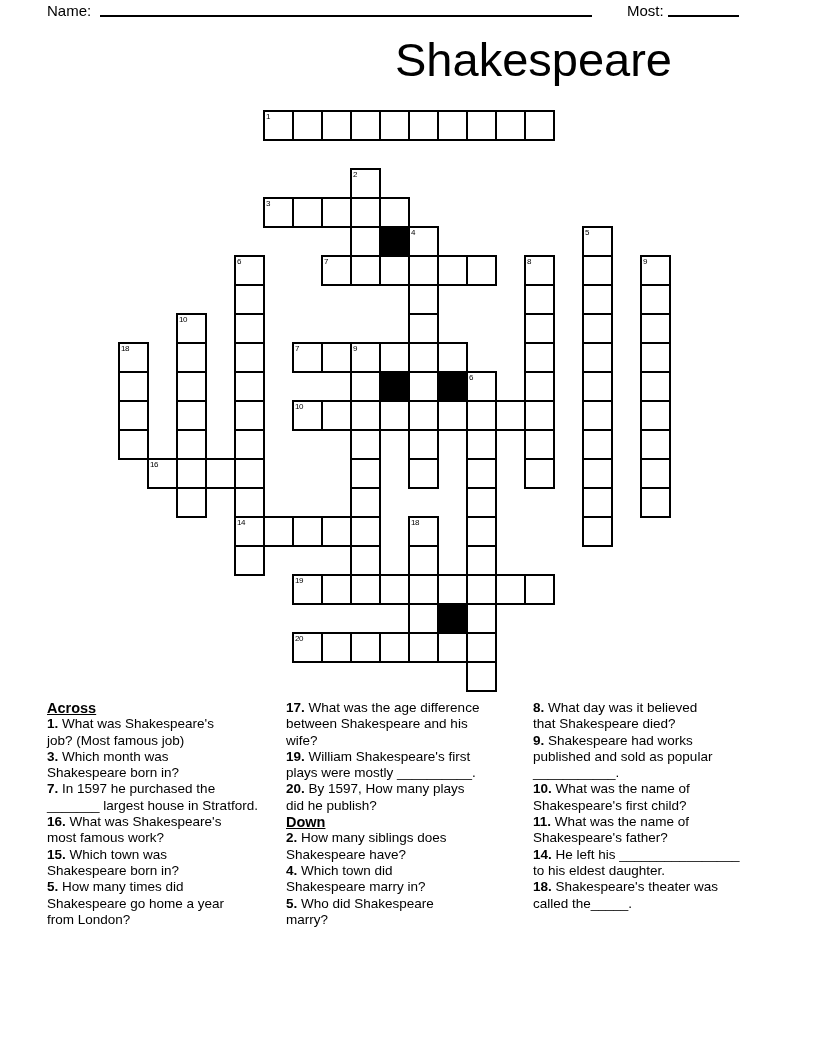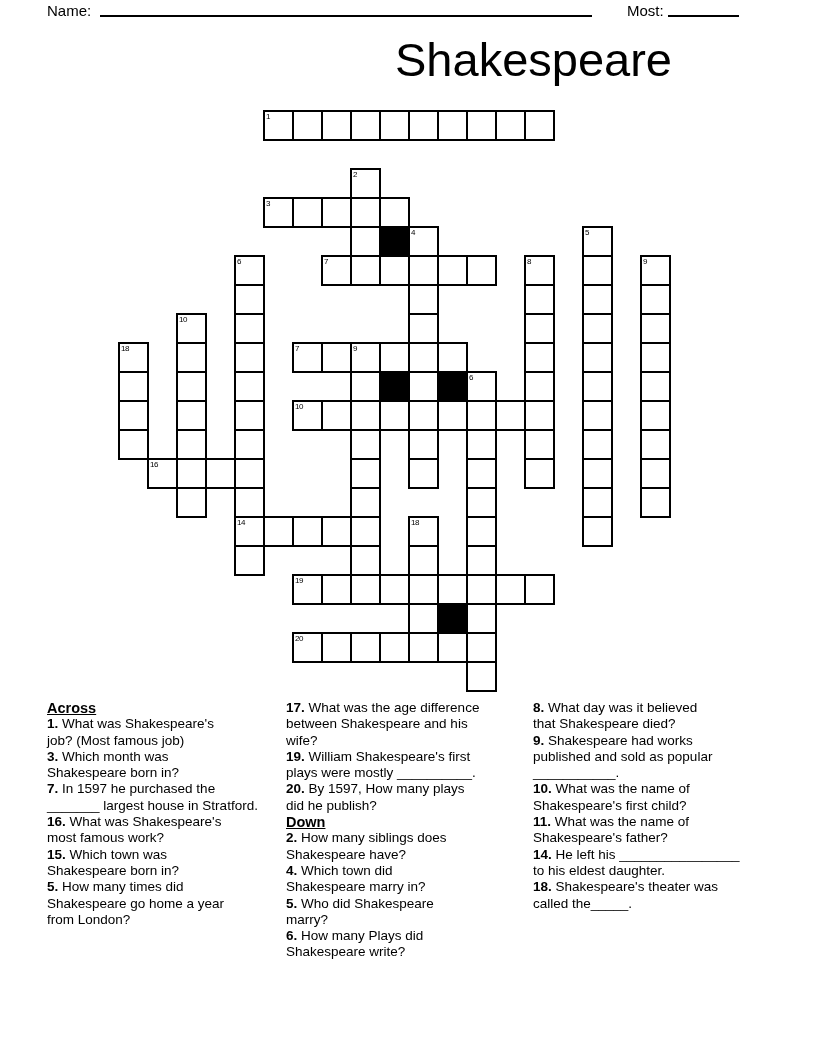--- a/index.html
+++ b/index.html
@@ -231,21 +231,20 @@
     <p><b>5.</b> How many times did<br>Shakespeare go home a year<br>from London?</p>
   </div>
 <div class="clue-col" id="clue-col-1">
     <p><b>17.</b> What was the age difference<br>between Shakespeare and his<br>wife?</p>
     <p><b>19.</b> William Shakespeare's first<br>plays were mostly __________.</p>
     <p><b>20.</b> By 1597, How many plays<br>did he publish?</p>
     <div class="clue-heading">Down</div>
     <p><b>2.</b> How many siblings does<br>Shakespeare have?</p>
     <p><b>4.</b> Which town did<br>Shakespeare marry in?</p>
     <p><b>5.</b> Who did Shakespeare<br>marry?</p>
-    <p><b>6.</b> How many Plays did<br>Shakespeare write?</p>
   </div>
 <div class="clue-col" id="clue-col-2">
     <p><b>8.</b> What day was it believed<br>that Shakespeare died?</p>
     <p><b>9.</b> Shakespeare had works<br>published and sold as popular<br>___________.</p>
     <p><b>10.</b> What was the name of<br>Shakespeare's first child?</p>
     <p><b>11.</b> What was the name of<br>Shakespeare's father?</p>
     <p><b>14.</b> He left his ________________<br>to his eldest daughter.</p>
     <p><b>18.</b> Shakespeare's theater was<br>called the_____.</p>
   </div>
 

